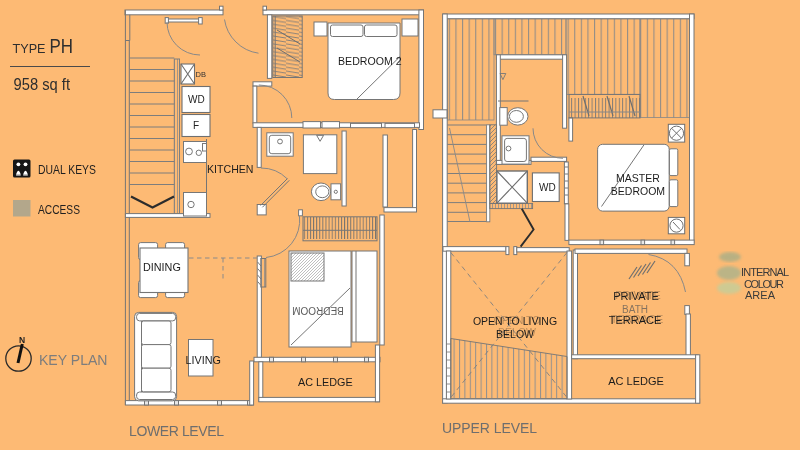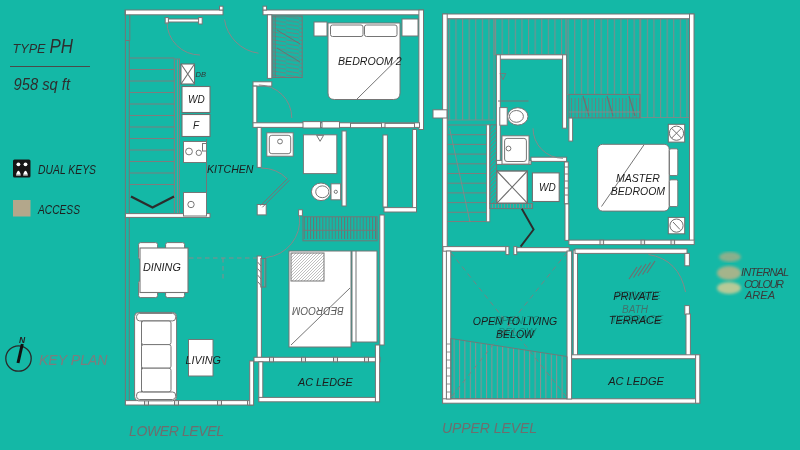--- a/index.html
+++ b/index.html
@@ -1,17 +1,17 @@
 <!DOCTYPE html>
 <html><head>
 <meta charset="utf-8">
 <style>
 html,body{margin:0;padding:0;background:#fff;}
 *{font-family:"Liberation Sans",sans-serif;}
-#page{position:relative;width:800px;height:450px;background:#14b8a6;overflow:hidden;font-style:italic;}
+#page{position:relative;width:800px;height:450px;background:#fdba74;overflow:hidden;}
 svg text{font-family:"Liberation Sans",sans-serif;}
 </style>
 </head>
 <body>
 <div id="page">
 <svg width="800" height="450" viewBox="0 0 800 450">
 <defs>
 <pattern id="roof" width="6.6" height="10" patternUnits="userSpaceOnUse">
   <line x1="0.6" y1="0" x2="0.6" y2="10" stroke="#888888" stroke-width="1"></line>
 </pattern>

